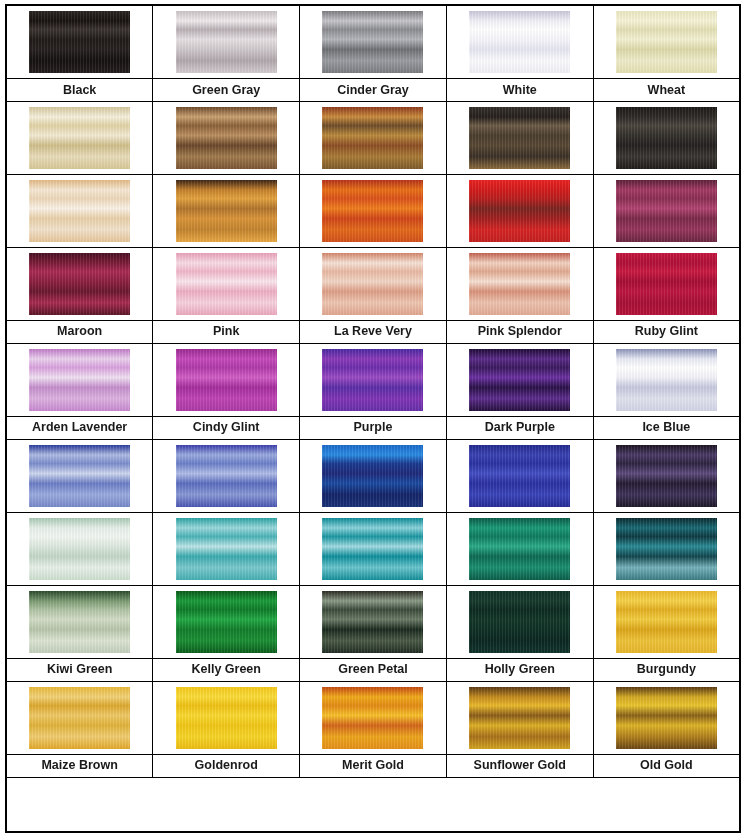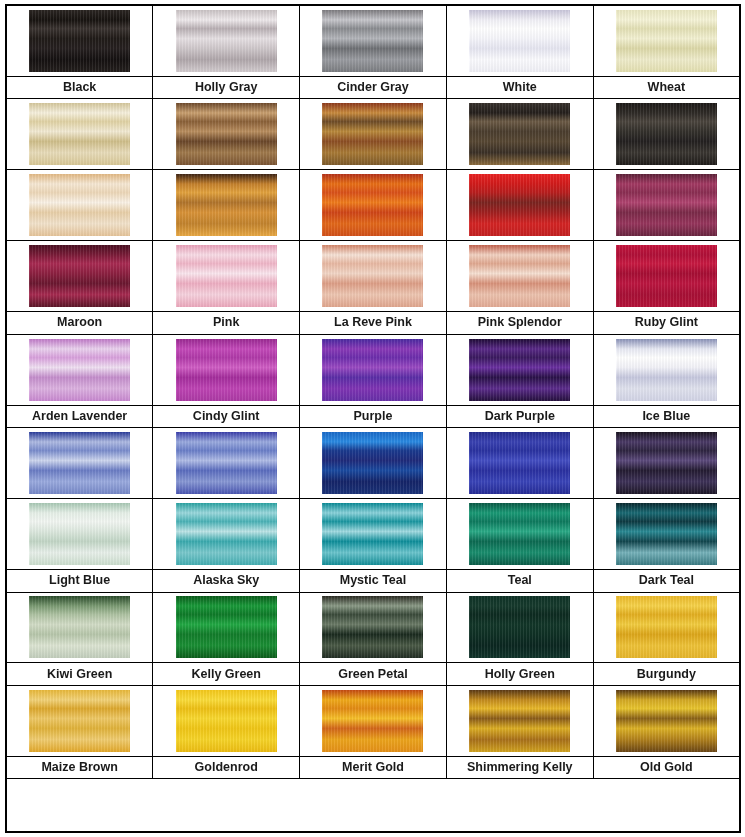--- a/index.html
+++ b/index.html
@@ -77,21 +77,21 @@
     <tbody id="chart-body">
         <tr>
           <td class="swatch-cell"><div class="swatch" style="background: linear-gradient(rgb(42, 37, 34) 0%, rgb(23, 19, 16) 16%, rgb(58, 51, 48) 30%, rgb(32, 27, 24) 46%, rgb(38, 32, 32) 62%, rgb(21, 17, 17) 80%, rgb(36, 31, 29) 100%);"><div class="fibers"></div></div></td>
           <td class="swatch-cell"><div class="swatch" style="background: linear-gradient(rgb(201, 194, 196) 0%, rgb(239, 234, 236) 16%, rgb(185, 176, 180) 30%, rgb(230, 224, 227) 46%, rgb(207, 200, 203) 62%, rgb(176, 167, 171) 80%, rgb(212, 205, 208) 100%);"><div class="fibers"></div></div></td>
           <td class="swatch-cell"><div class="swatch" style="background: linear-gradient(rgb(125, 124, 128) 0%, rgb(198, 198, 203) 16%, rgb(138, 140, 144) 30%, rgb(179, 181, 186) 46%, rgb(110, 112, 116) 62%, rgb(154, 156, 161) 80%, rgb(122, 124, 128) 100%);"><div class="fibers"></div></div></td>
           <td class="swatch-cell"><div class="swatch" style="background: linear-gradient(rgb(201, 198, 218) 0%, rgb(242, 241, 247) 16%, rgb(255, 255, 255) 30%, rgb(246, 246, 251) 46%, rgb(230, 230, 241) 62%, rgb(251, 251, 254) 80%, rgb(240, 240, 246) 100%);"><div class="fibers"></div></div></td>
           <td class="swatch-cell"><div class="swatch" style="background: linear-gradient(rgb(234, 231, 193) 0%, rgb(246, 244, 216) 16%, rgb(226, 223, 180) 30%, rgb(243, 241, 210) 46%, rgb(220, 216, 168) 62%, rgb(239, 236, 203) 80%, rgb(227, 223, 176) 100%);"><div class="fibers"></div></div></td>
         </tr>
         <tr>
           <td class="label-cell"><span class="label-text">Black</span></td>
-          <td class="label-cell"><span class="label-text">Holly Gray</span></td>
+          <td class="label-cell"><span class="label-text">Green Gray</span></td>
           <td class="label-cell"><span class="label-text">Cinder Gray</span></td>
           <td class="label-cell"><span class="label-text">White</span></td>
           <td class="label-cell"><span class="label-text">Wheat</span></td>
         </tr>
         <tr>
           <td class="swatch-cell"><div class="swatch" style="background: linear-gradient(rgb(212, 199, 156) 0%, rgb(246, 240, 221) 16%, rgb(224, 210, 164) 30%, rgb(242, 234, 211) 46%, rgb(207, 190, 138) 62%, rgb(232, 220, 186) 80%, rgb(216, 200, 150) 100%);"><div class="fibers"></div></div></td>
           <td class="swatch-cell"><div class="swatch" style="background: linear-gradient(rgb(110, 74, 44) 0%, rgb(201, 160, 112) 16%, rgb(138, 96, 56) 30%, rgb(185, 142, 95) 46%, rgb(106, 71, 42) 62%, rgb(160, 122, 76) 80%, rgb(122, 84, 51) 100%);"><div class="fibers"></div></div></td>
           <td class="swatch-cell"><div class="swatch" style="background: linear-gradient(rgb(141, 58, 28) 0%, rgb(201, 139, 62) 16%, rgb(110, 76, 40) 30%, rgb(185, 137, 60) 46%, rgb(140, 78, 36) 62%, rgb(168, 122, 54) 80%, rgb(125, 90, 42) 100%);"><div class="fibers"></div></div></td>
           <td class="swatch-cell"><div class="swatch" style="background: linear-gradient(rgb(54, 48, 44) 0%, rgb(36, 31, 28) 16%, rgb(107, 90, 69) 30%, rgb(74, 61, 46) 46%, rgb(87, 71, 51) 62%, rgb(58, 48, 38) 80%, rgb(138, 106, 60) 100%);"><div class="fibers"></div></div></td>
           <td class="swatch-cell"><div class="swatch" style="background: linear-gradient(rgb(29, 26, 24) 0%, rgb(46, 42, 38) 16%, rgb(74, 68, 61) 30%, rgb(51, 48, 43) 46%, rgb(35, 32, 32) 62%, rgb(58, 54, 49) 80%, rgb(31, 28, 26) 100%);"><div class="fibers"></div></div></td>
@@ -106,21 +106,21 @@
         <tr>
           <td class="swatch-cell"><div class="swatch" style="background: linear-gradient(rgb(74, 16, 34) 0%, rgb(122, 28, 56) 16%, rgb(168, 42, 82) 30%, rgb(140, 32, 64) 46%, rgb(106, 24, 48) 62%, rgb(166, 42, 80) 80%, rgb(92, 22, 40) 100%);"><div class="fibers"></div></div></td>
           <td class="swatch-cell"><div class="swatch" style="background: linear-gradient(rgb(232, 160, 184) 0%, rgb(248, 220, 230) 16%, rgb(240, 182, 200) 30%, rgb(250, 230, 238) 46%, rgb(238, 174, 194) 62%, rgb(246, 210, 222) 80%, rgb(236, 168, 188) 100%);"><div class="fibers"></div></div></td>
           <td class="swatch-cell"><div class="swatch" style="background: linear-gradient(rgb(210, 134, 106) 0%, rgb(246, 226, 214) 16%, rgb(232, 184, 162) 30%, rgb(242, 214, 198) 46%, rgb(221, 158, 134) 62%, rgb(238, 198, 178) 80%, rgb(224, 166, 142) 100%);"><div class="fibers"></div></div></td>
           <td class="swatch-cell"><div class="swatch" style="background: linear-gradient(rgb(194, 98, 78) 0%, rgb(242, 210, 194) 16%, rgb(224, 168, 144) 30%, rgb(246, 224, 210) 46%, rgb(216, 146, 122) 62%, rgb(236, 194, 174) 80%, rgb(226, 170, 148) 100%);"><div class="fibers"></div></div></td>
           <td class="swatch-cell"><div class="swatch" style="background: linear-gradient(rgb(196, 21, 62) 0%, rgb(176, 16, 56) 16%, rgb(200, 26, 66) 30%, rgb(166, 14, 52) 46%, rgb(188, 22, 64) 62%, rgb(168, 16, 54) 80%, rgb(180, 18, 56) 100%);"><div class="fibers"></div></div></td>
         </tr>
         <tr>
           <td class="label-cell"><span class="label-text">Maroon</span></td>
           <td class="label-cell"><span class="label-text">Pink</span></td>
-          <td class="label-cell"><span class="label-text">La Reve Pink</span></td>
+          <td class="label-cell"><span class="label-text">La Reve Very</span></td>
           <td class="label-cell"><span class="label-text">Pink Splendor</span></td>
           <td class="label-cell"><span class="label-text">Ruby Glint</span></td>
         </tr>
         <tr>
           <td class="swatch-cell"><div class="swatch" style="background: linear-gradient(rgb(192, 122, 200) 0%, rgb(234, 210, 238) 16%, rgb(216, 160, 220) 30%, rgb(240, 224, 242) 46%, rgb(196, 142, 204) 62%, rgb(220, 178, 224) 80%, rgb(200, 136, 208) 100%);"><div class="fibers"></div></div></td>
           <td class="swatch-cell"><div class="swatch" style="background: linear-gradient(rgb(154, 42, 146) 0%, rgb(196, 74, 186) 16%, rgb(176, 58, 168) 30%, rgb(208, 94, 196) 46%, rgb(164, 46, 156) 62%, rgb(190, 68, 180) 80%, rgb(172, 58, 164) 100%);"><div class="fibers"></div></div></td>
           <td class="swatch-cell"><div class="swatch" style="background: linear-gradient(rgb(74, 42, 160) 0%, rgb(138, 58, 184) 16%, rgb(108, 46, 172) 30%, rgb(154, 74, 194) 46%, rgb(90, 46, 166) 62%, rgb(128, 52, 180) 80%, rgb(102, 48, 168) 100%);"><div class="fibers"></div></div></td>
           <td class="swatch-cell"><div class="swatch" style="background: linear-gradient(rgb(31, 12, 54) 0%, rgb(90, 42, 136) 16%, rgb(58, 26, 94) 30%, rgb(106, 48, 160) 46%, rgb(42, 18, 72) 62%, rgb(92, 44, 140) 80%, rgb(36, 16, 60) 100%);"><div class="fibers"></div></div></td>
           <td class="swatch-cell"><div class="swatch" style="background: linear-gradient(rgb(138, 146, 184) 0%, rgb(232, 234, 244) 16%, rgb(255, 255, 255) 30%, rgb(242, 242, 248) 46%, rgb(198, 200, 222) 62%, rgb(224, 226, 238) 80%, rgb(210, 212, 230) 100%);"><div class="fibers"></div></div></td>
         </tr>
@@ -139,27 +139,20 @@
           <td class="swatch-cell"><div class="swatch" style="background: linear-gradient(rgb(26, 20, 32) 0%, rgb(74, 58, 102) 16%, rgb(46, 36, 64) 30%, rgb(92, 74, 124) 46%, rgb(36, 28, 50) 62%, rgb(62, 50, 88) 80%, rgb(30, 24, 40) 100%);"><div class="fibers"></div></div></td>
         </tr>
         <tr>
           <td class="swatch-cell"><div class="swatch" style="background: linear-gradient(rgb(168, 200, 180) 0%, rgb(230, 240, 232) 16%, rgb(242, 246, 242) 30%, rgb(220, 232, 222) 46%, rgb(194, 214, 198) 62%, rgb(232, 240, 234) 80%, rgb(204, 222, 206) 100%);"><div class="fibers"></div></div></td>
           <td class="swatch-cell"><div class="swatch" style="background: linear-gradient(rgb(42, 162, 162) 0%, rgb(154, 216, 220) 16%, rgb(74, 178, 182) 30%, rgb(188, 228, 230) 46%, rgb(58, 170, 174) 62%, rgb(122, 200, 204) 80%, rgb(68, 174, 178) 100%);"><div class="fibers"></div></div></td>
           <td class="swatch-cell"><div class="swatch" style="background: linear-gradient(rgb(10, 138, 150) 0%, rgb(138, 210, 218) 16%, rgb(26, 150, 160) 30%, rgb(160, 218, 224) 46%, rgb(14, 142, 154) 62%, rgb(106, 196, 204) 80%, rgb(20, 142, 152) 100%);"><div class="fibers"></div></div></td>
           <td class="swatch-cell"><div class="swatch" style="background: linear-gradient(rgb(10, 90, 70) 0%, rgb(26, 154, 118) 16%, rgb(14, 122, 94) 30%, rgb(42, 170, 134) 46%, rgb(12, 106, 82) 62%, rgb(26, 142, 110) 80%, rgb(10, 92, 72) 100%);"><div class="fibers"></div></div></td>
           <td class="swatch-cell"><div class="swatch" style="background: linear-gradient(rgb(10, 42, 48) 0%, rgb(26, 106, 116) 16%, rgb(14, 58, 66) 30%, rgb(42, 138, 148) 46%, rgb(18, 70, 78) 62%, rgb(118, 178, 186) 80%, rgb(58, 122, 130) 100%);"><div class="fibers"></div></div></td>
         </tr>
         <tr>
-          <td class="label-cell"><span class="label-text">Light Blue</span></td>
-          <td class="label-cell"><span class="label-text">Alaska Sky</span></td>
-          <td class="label-cell"><span class="label-text">Mystic Teal</span></td>
-          <td class="label-cell"><span class="label-text">Teal</span></td>
-          <td class="label-cell"><span class="label-text">Dark Teal</span></td>
-        </tr>
-        <tr>
           <td class="swatch-cell"><div class="swatch" style="background: linear-gradient(rgb(42, 74, 42) 0%, rgb(122, 154, 114) 16%, rgb(174, 194, 162) 30%, rgb(210, 220, 198) 46%, rgb(182, 198, 170) 62%, rgb(220, 228, 210) 80%, rgb(194, 206, 188) 100%);"><div class="fibers"></div></div></td>
           <td class="swatch-cell"><div class="swatch" style="background: linear-gradient(rgb(10, 90, 26) 0%, rgb(26, 154, 58) 16%, rgb(14, 122, 40) 30%, rgb(34, 168, 68) 46%, rgb(18, 124, 42) 62%, rgb(26, 142, 52) 80%, rgb(12, 94, 28) 100%);"><div class="fibers"></div></div></td>
           <td class="swatch-cell"><div class="swatch" style="background: linear-gradient(rgb(42, 42, 34) 0%, rgb(138, 154, 134) 16%, rgb(58, 74, 58) 30%, rgb(106, 122, 102) 46%, rgb(26, 42, 30) 62%, rgb(74, 90, 70) 80%, rgb(34, 46, 36) 100%);"><div class="fibers"></div></div></td>
           <td class="swatch-cell"><div class="swatch" style="background: linear-gradient(rgb(14, 50, 38) 0%, rgb(22, 58, 44) 16%, rgb(12, 42, 32) 30%, rgb(18, 54, 40) 46%, rgb(14, 48, 36) 62%, rgb(10, 38, 32) 80%, rgb(16, 52, 42) 100%);"><div class="fibers"></div></div></td>
           <td class="swatch-cell"><div class="swatch" style="background: linear-gradient(rgb(234, 184, 42) 0%, rgb(246, 210, 74) 16%, rgb(226, 174, 32) 30%, rgb(242, 204, 64) 46%, rgb(220, 166, 26) 62%, rgb(238, 194, 56) 80%, rgb(230, 182, 44) 100%);"><div class="fibers"></div></div></td>
         </tr>
         <tr>
           <td class="label-cell"><span class="label-text">Kiwi Green</span></td>
           <td class="label-cell"><span class="label-text">Kelly Green</span></td>
           <td class="label-cell"><span class="label-text">Green Petal</span></td>
@@ -170,21 +163,21 @@
           <td class="swatch-cell"><div class="swatch" style="background: linear-gradient(rgb(232, 184, 58) 0%, rgb(242, 210, 120) 16%, rgb(220, 168, 46) 30%, rgb(238, 200, 102) 46%, rgb(224, 178, 58) 62%, rgb(240, 204, 112) 80%, rgb(226, 168, 42) 100%);"><div class="fibers"></div></div></td>
           <td class="swatch-cell"><div class="swatch" style="background: linear-gradient(rgb(244, 200, 26) 0%, rgb(250, 220, 58) 16%, rgb(238, 192, 20) 30%, rgb(248, 216, 48) 46%, rgb(240, 198, 22) 62%, rgb(246, 212, 40) 80%, rgb(236, 188, 18) 100%);"><div class="fibers"></div></div></td>
           <td class="swatch-cell"><div class="swatch" style="background: linear-gradient(rgb(196, 74, 18) 0%, rgb(240, 170, 26) 16%, rgb(226, 138, 20) 30%, rgb(246, 192, 42) 46%, rgb(210, 102, 26) 62%, rgb(236, 164, 28) 80%, rgb(228, 144, 24) 100%);"><div class="fibers"></div></div></td>
           <td class="swatch-cell"><div class="swatch" style="background: linear-gradient(rgb(92, 58, 22) 0%, rgb(194, 138, 30) 16%, rgb(232, 184, 42) 30%, rgb(138, 92, 26) 46%, rgb(220, 174, 36) 62%, rgb(168, 112, 26) 80%, rgb(210, 164, 32) 100%);"><div class="fibers"></div></div></td>
           <td class="swatch-cell"><div class="swatch" style="background: linear-gradient(rgb(90, 58, 20) 0%, rgb(210, 168, 36) 16%, rgb(232, 196, 46) 30%, rgb(138, 98, 24) 46%, rgb(220, 178, 38) 62%, rgb(176, 128, 28) 80%, rgb(106, 70, 22) 100%);"><div class="fibers"></div></div></td>
         </tr>
         <tr>
           <td class="label-cell"><span class="label-text">Maize Brown</span></td>
           <td class="label-cell"><span class="label-text">Goldenrod</span></td>
           <td class="label-cell"><span class="label-text">Merit Gold</span></td>
-          <td class="label-cell"><span class="label-text">Shimmering Kelly</span></td>
+          <td class="label-cell"><span class="label-text">Sunflower Gold</span></td>
           <td class="label-cell"><span class="label-text">Old Gold</span></td>
         </tr>
         <tr>
           <td class="footer-cell" colspan="5"></td>
         </tr>
       </tbody>
   </table>
 </div>
 
 </body></html>

